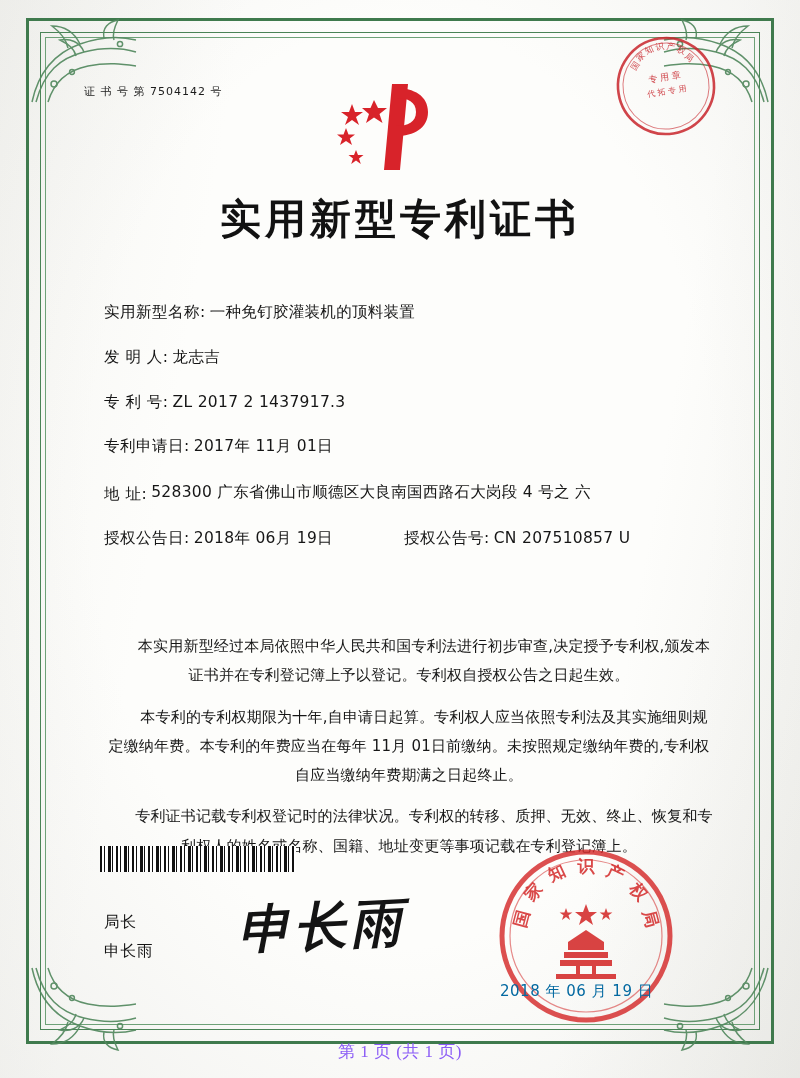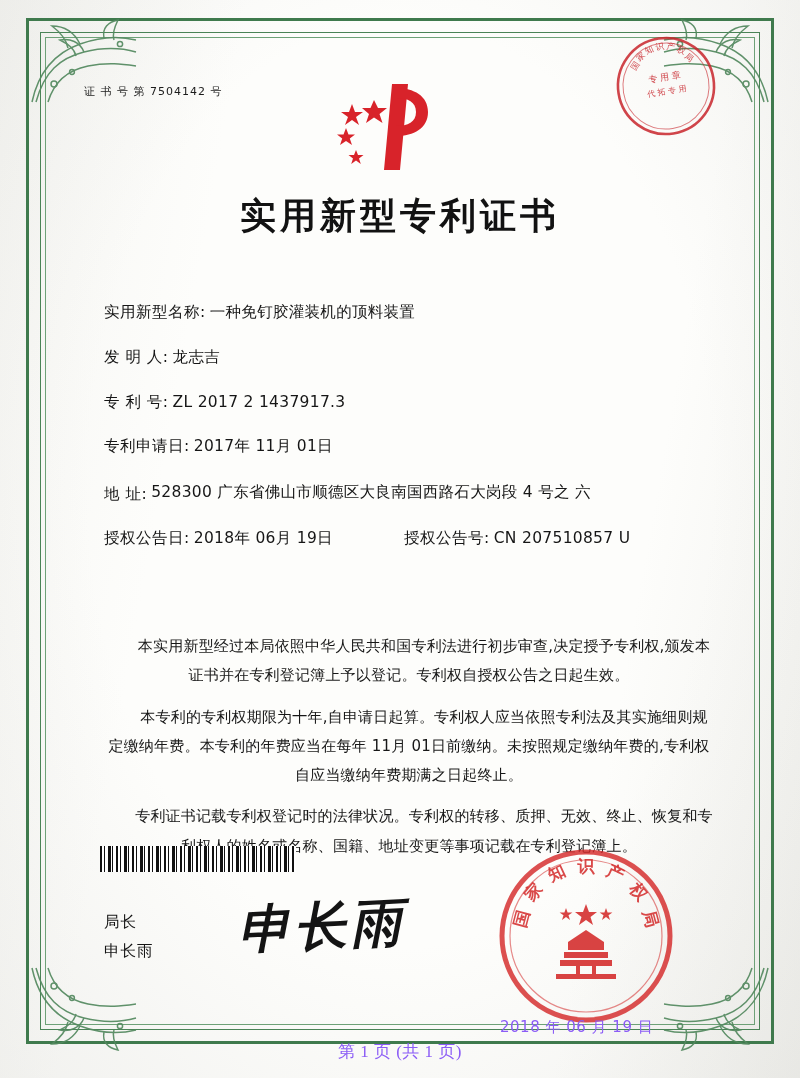--- a/index.html
+++ b/index.html
@@ -93,21 +93,21 @@
     height: 98px;
   }
   .emblem svg { width: 100%; height: 100%; }
 
   .title {
     position: absolute;
     left: 0;
     top: 192px;
     width: 800px;
     text-align: center;
-    font-size: 36px;
+    font-size: 41px;
     font-weight: bold;
     letter-spacing: 4px;
     color: #121212;
     font-family: "DejaVu Sans", sans-serif;
   }
 
   .fields {
     position: absolute;
     left: 104px;
     top: 300px;
@@ -201,23 +201,22 @@
     width: 188px;
     height: 188px;
   }
   .seal svg { width: 100%; height: 100%; }
 
   .seal-date {
     position: absolute;
     left: 500px;
     top: 982px;
     font-size: 15px;
-    color: #8b5cf6;
+    color: #0369a1;
     letter-spacing: 0.5px;
-    margin-top: 36px;
   }
 
   
   .seal-small {
     position: absolute;
     left: 614px;
     top: 34px;
     width: 104px;
     height: 104px;
     transform: rotate(-9deg);

